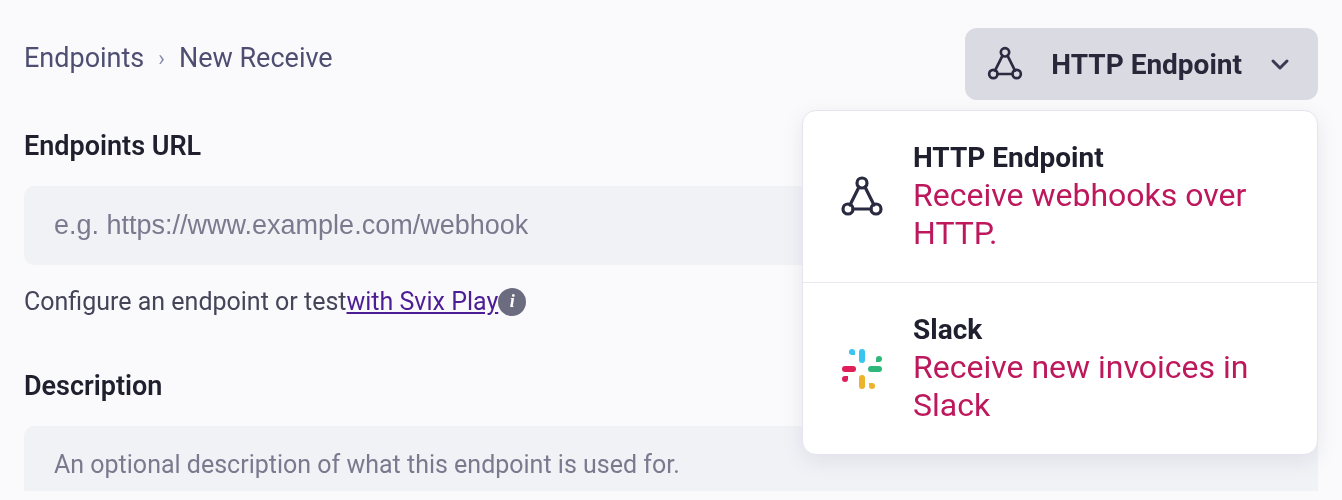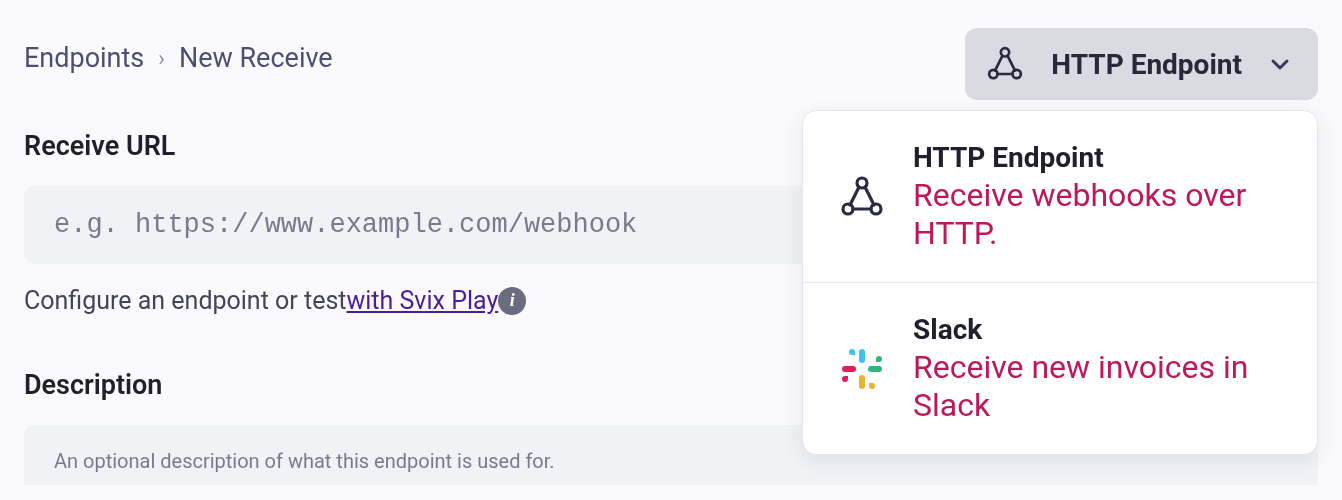--- a/index.html
+++ b/index.html
@@ -50,21 +50,20 @@
     .url-input {
       width: 100%;
       background: #f1f2f6;
       border: none;
       border-radius: 10px;
       padding: 24px 30px;
       font-size: 27px;
       color: #0f172a;
       outline: none;
       margin-bottom: 22px;
-      font-family: Liberation Mono, monospace;
     }
     .url-input::placeholder {
       color: #7a7a8f;
     }
 
     .hint-row {
       display: flex;
       align-items: center;
       gap: 0;
       font-size: 25px;
@@ -91,21 +90,21 @@
       font-family: Georgia, serif;
     }
 
     
     .desc-input {
       width: 100%;
       background: #f1f2f6;
       border: none;
       border-radius: 10px 10px 0 0;
       padding: 24px 30px 12px 30px;
-      font-size: 20px;
+      font-size: 25px;
       color: #333;
       outline: none;
       resize: none;
       font-family: inherit;
     }
     .desc-input::placeholder {
       color: #7a7a8f;
     }
 
     
@@ -188,21 +187,21 @@
 
 
 
 <div class="breadcrumb">
   <span class="crumb-link">Endpoints</span>
   <span class="sep">›</span>
   <span class="crumb-current">New Receive</span>
 </div>
 
 
-<div class="section-label">Receive URL</div>
+<div class="section-label">Endpoints URL</div>
 <input class="url-input" type="text" placeholder="e.g. https://www.example.com/webhook" style="">
 <div class="hint-row">
   <span>Configure an endpoint or test </span>
   <a>with Svix Play</a>
   <span class="info-icon">i</span>
 </div>
 
 
 <div class="section-label">Description</div>
 <textarea class="desc-input" rows="1" placeholder="An optional description of what this endpoint is used for." style=""></textarea>

